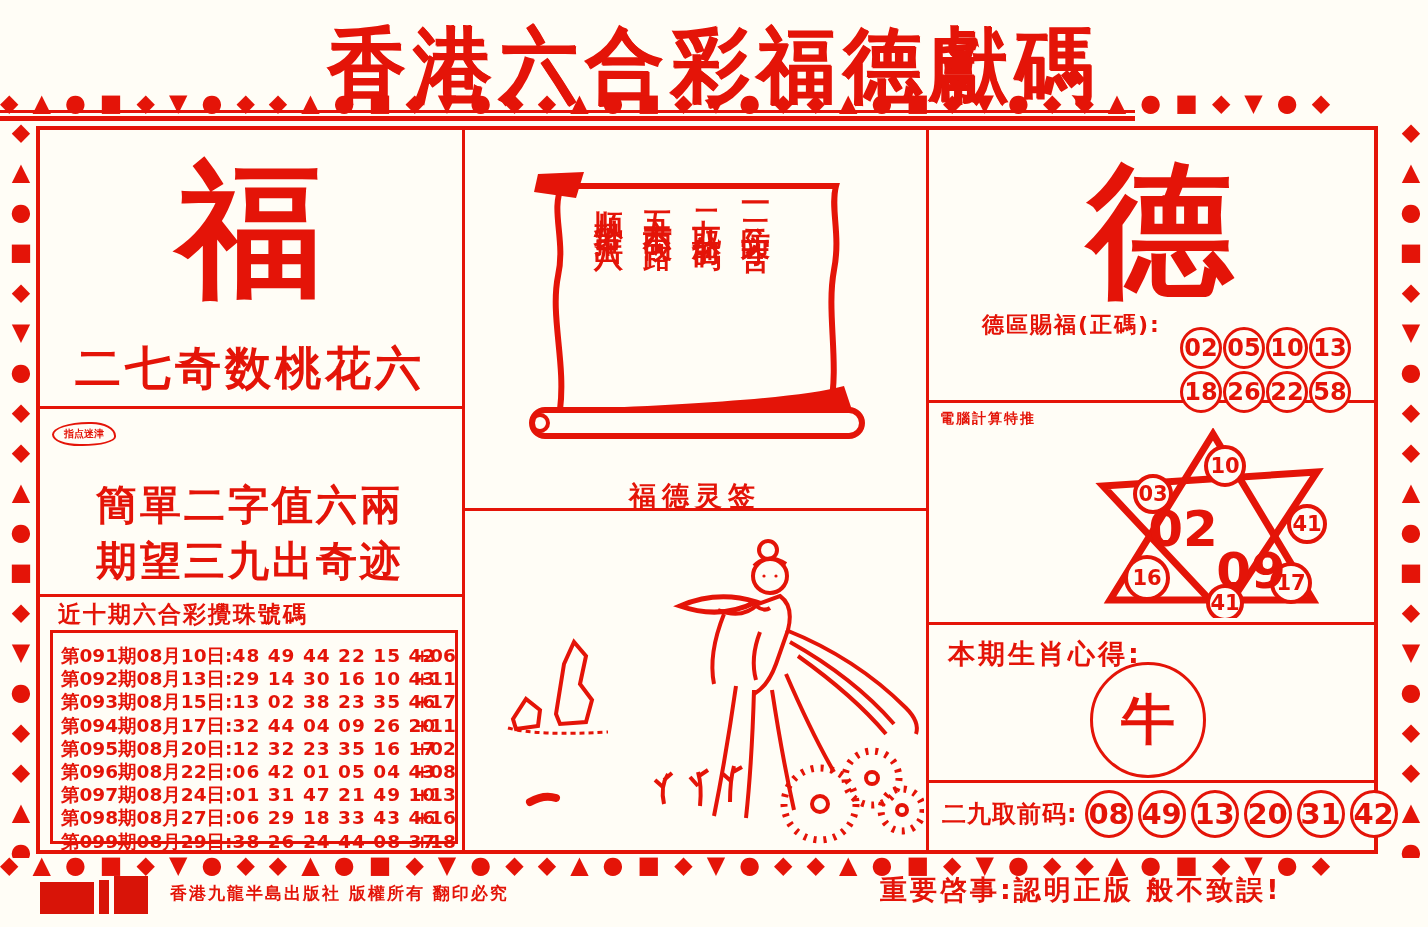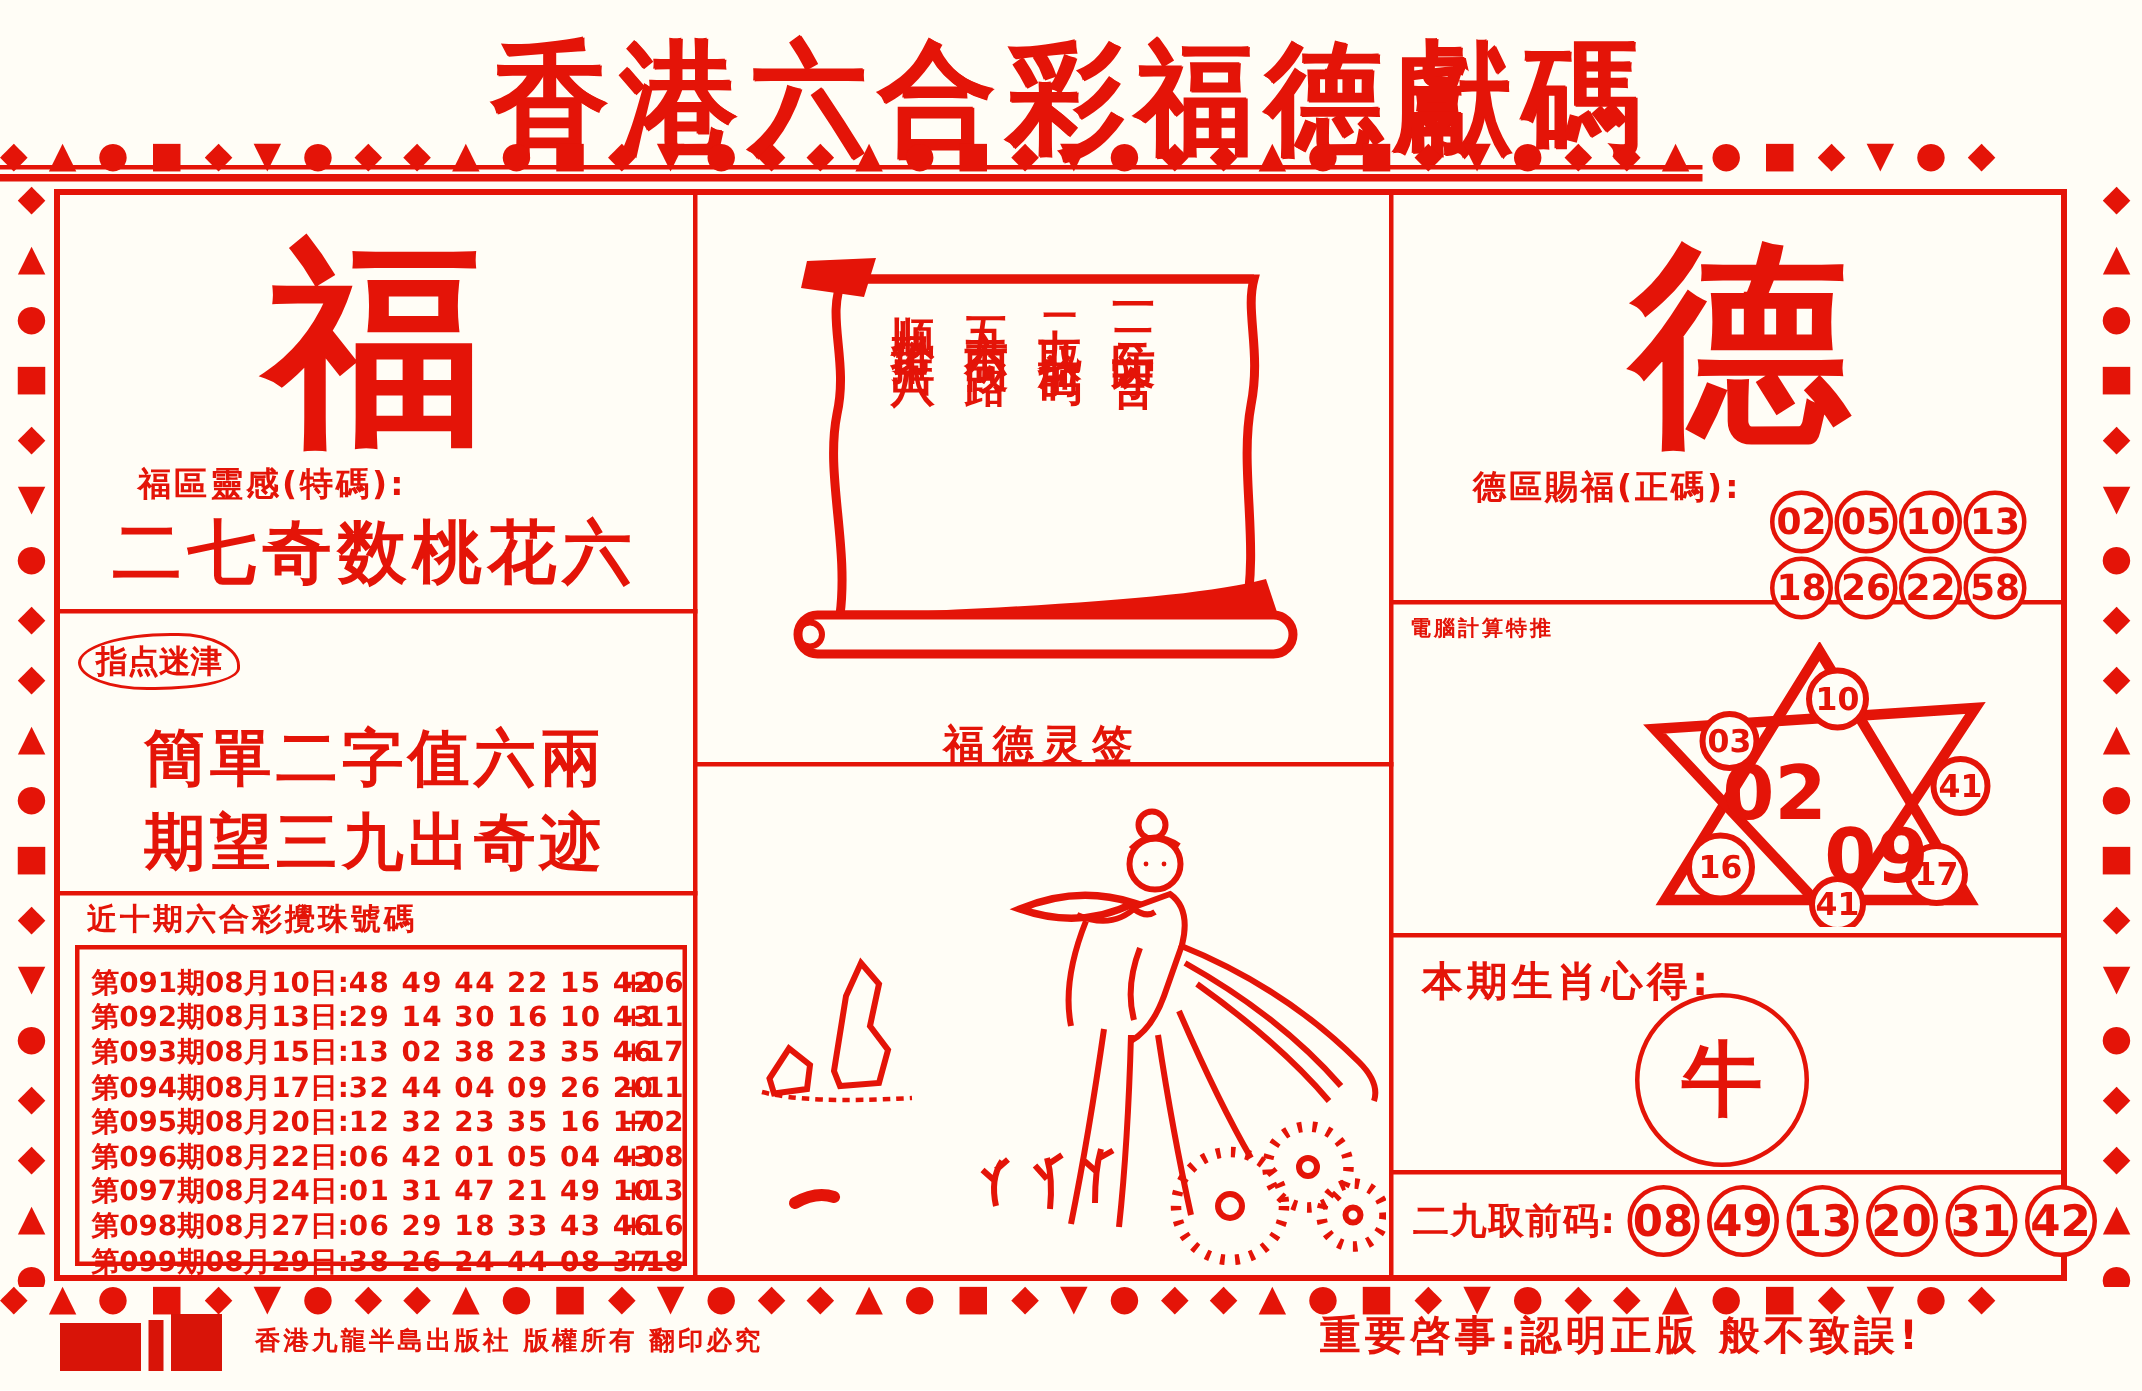--- a/index.html
+++ b/index.html
@@ -38,30 +38,30 @@
   
   .fu-big {
     position:absolute; left:120px; top:150px; width:260px; text-align:center;
     font-family:"DejaVu Serif", serif; font-weight:900; font-size:145px; line-height:1.1;
   }
   .fu-label { position:absolute; left:92px; top:308px; font-size:22px; font-weight:bold; letter-spacing:2px;}
   .fu-line  { position:absolute; left:50px; top:338px; width:400px; text-align:center;
               font-size:46px; font-weight:900; letter-spacing:4px;
               font-family:"DejaVu Serif", serif;}
   .cloud-stamp {
-    position:absolute; left:52px; top:422px; font-size:21px; font-weight:bold;
+    position:absolute; left:52px; top:422px; font-size:10px; font-weight:bold;
     border:2px solid #e41408; border-radius:60% 40% 55% 45%/55% 60% 40% 50%;
     padding:3px 10px;
   }
   .verse { position:absolute; left:50px; width:400px; text-align:center;
            font-size:41px; font-weight:900; letter-spacing:3px;
            font-family:"DejaVu Serif", serif;}
   .verse1 { top:478px; }
   .verse2 { top:534px; }
-  .hist-header { position:absolute; left:58px; top:599px; font-size:20px; font-weight:900; letter-spacing:2px; }
+  .hist-header { position:absolute; left:58px; top:599px; font-size:23px; font-weight:900; letter-spacing:2px; }
   .hist-box { position:absolute; left:50px; top:630px; width:408px; height:214px;
               border:3px solid #e41408; padding:11px 6px 0 8px; }
   .hist-row { display:flex; align-items:baseline; font-weight:bold; font-size:18.5px; line-height:23.2px; white-space:nowrap; }
   .hist-row .lbl { width:172px; letter-spacing:0; }
   .hist-row .nums { width:182px; letter-spacing:1px; }
   .hist-row .plus { width:42px; text-align:right; }
   
   .scroll-wrap { position:absolute; left:500px; top:148px; width:400px; height:320px; }
   .scroll-wrap svg { position:absolute; left:0; top:0; }
   .scroll-text {
@@ -129,21 +129,20 @@
   <div class="vline" style="left:462px; top:126px; width:3px; height:728px;"></div>
   <div class="vline" style="left:926px; top:126px; width:3px; height:728px;"></div>
   <div class="hline" style="left:36px; top:406px; width:429px; height:3px;"></div>
   <div class="hline" style="left:36px; top:594px; width:429px; height:3px;"></div>
   <div class="hline" style="left:462px; top:508px; width:467px; height:3px;"></div>
   <div class="hline" style="left:926px; top:400px; width:452px; height:3px;"></div>
   <div class="hline" style="left:926px; top:622px; width:452px; height:3px;"></div>
   <div class="hline" style="left:926px; top:780px; width:452px; height:3px;"></div>
 
   <div class="fu-big">福</div>
-  <div class="fu-label">福區靈感(特碼):</div>
   <div class="fu-line">二七奇数桃花六</div>
 
   <div class="cloud-stamp">指点迷津</div>
   <div class="verse verse1">簡單二字值六兩</div>
   <div class="verse verse2">期望三九出奇迹</div>
 
   <div class="hist-header">近十期六合彩攪珠號碼</div>
   <div class="hist-box">
     <div class="hist-row">
         <span class="lbl">第091期08月10日:</span>

